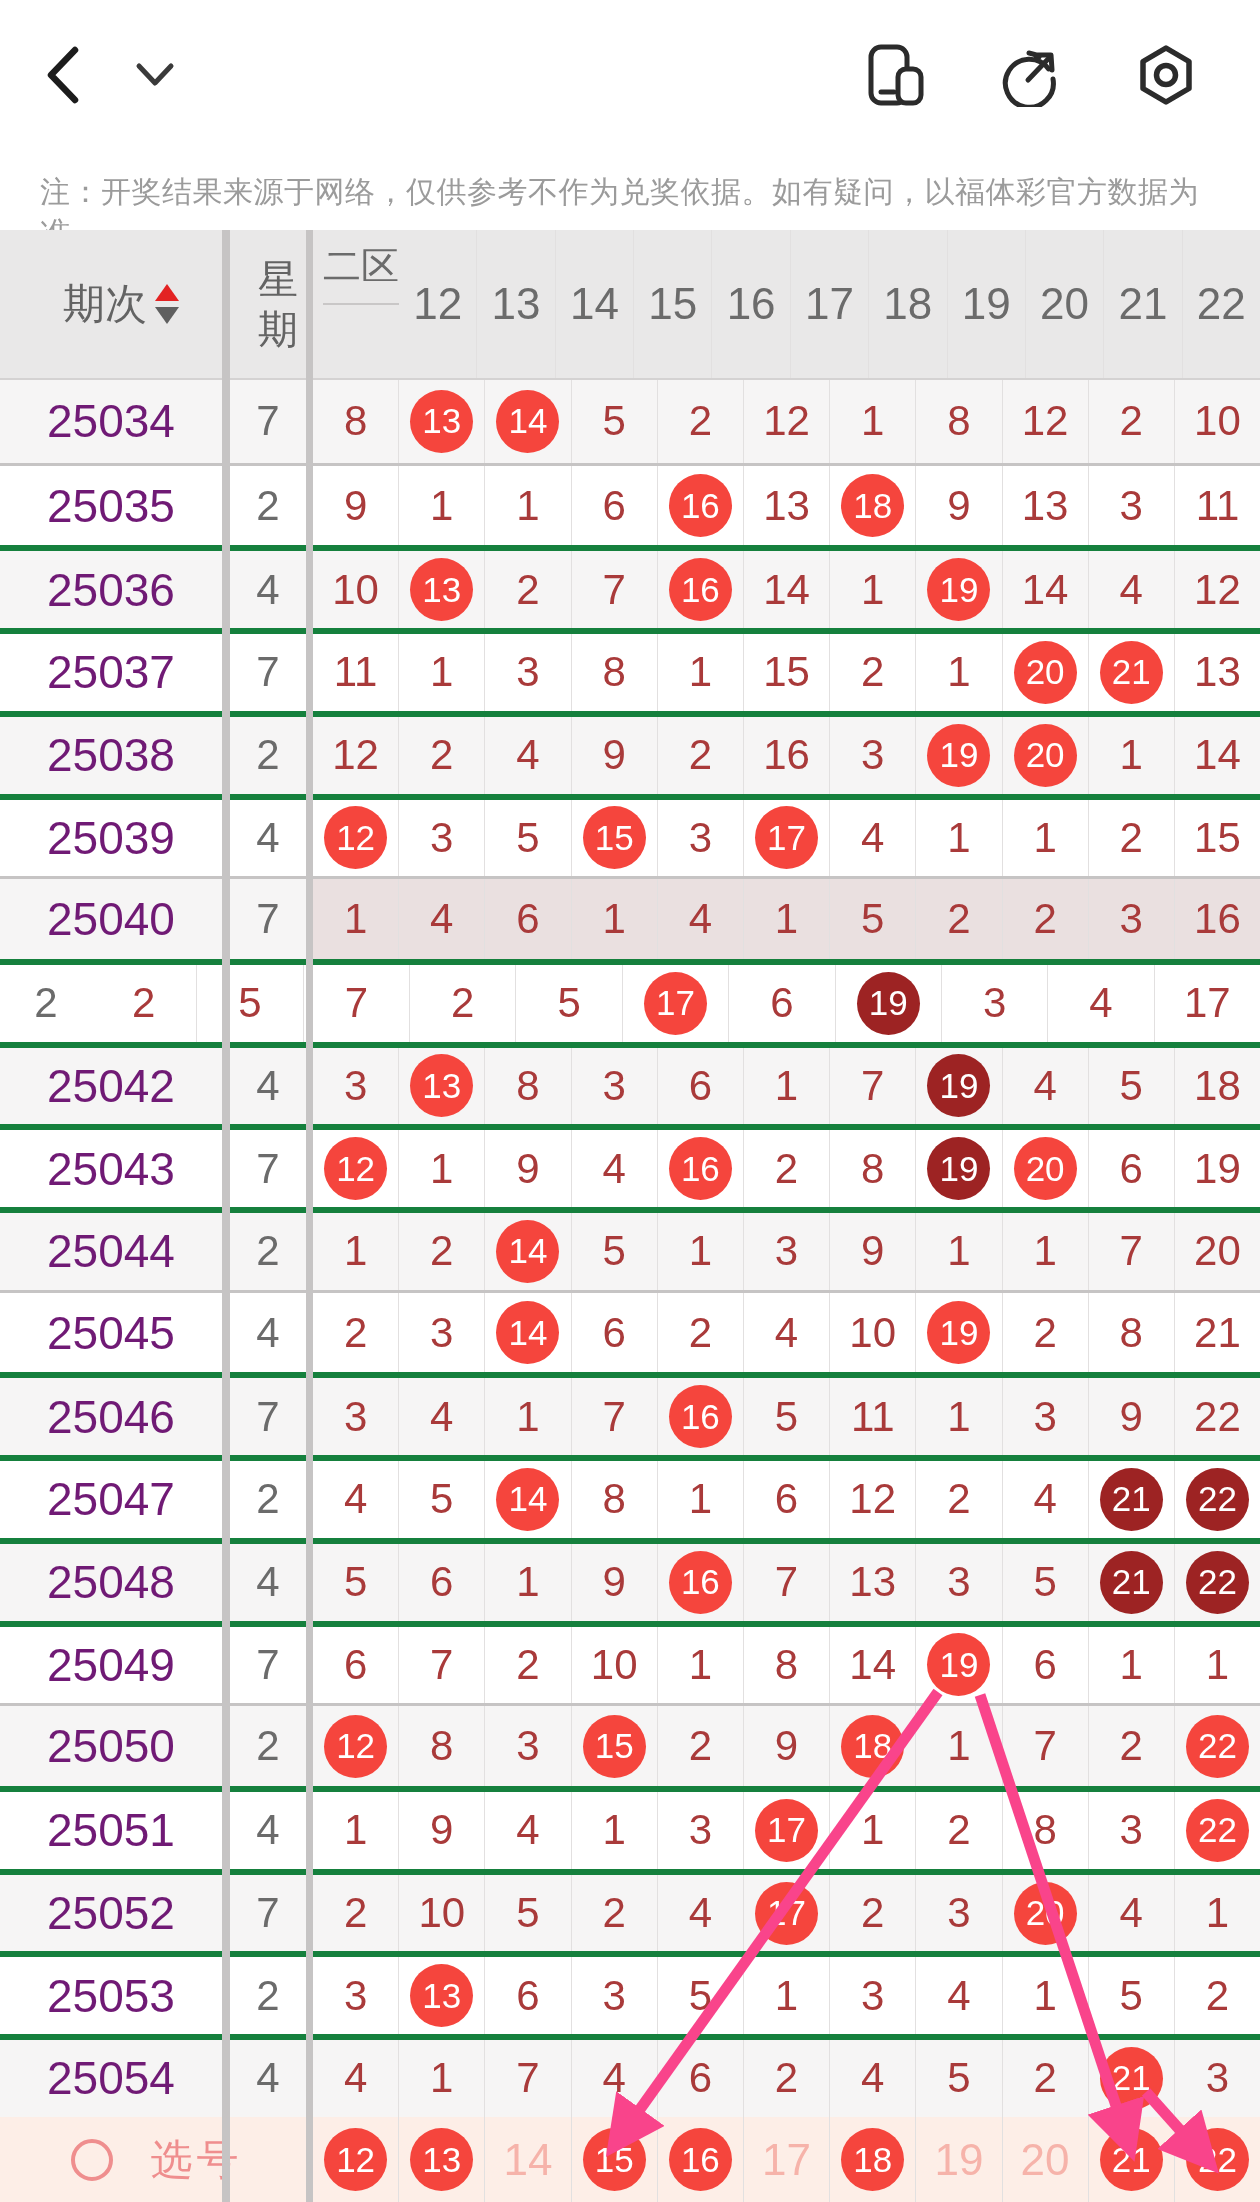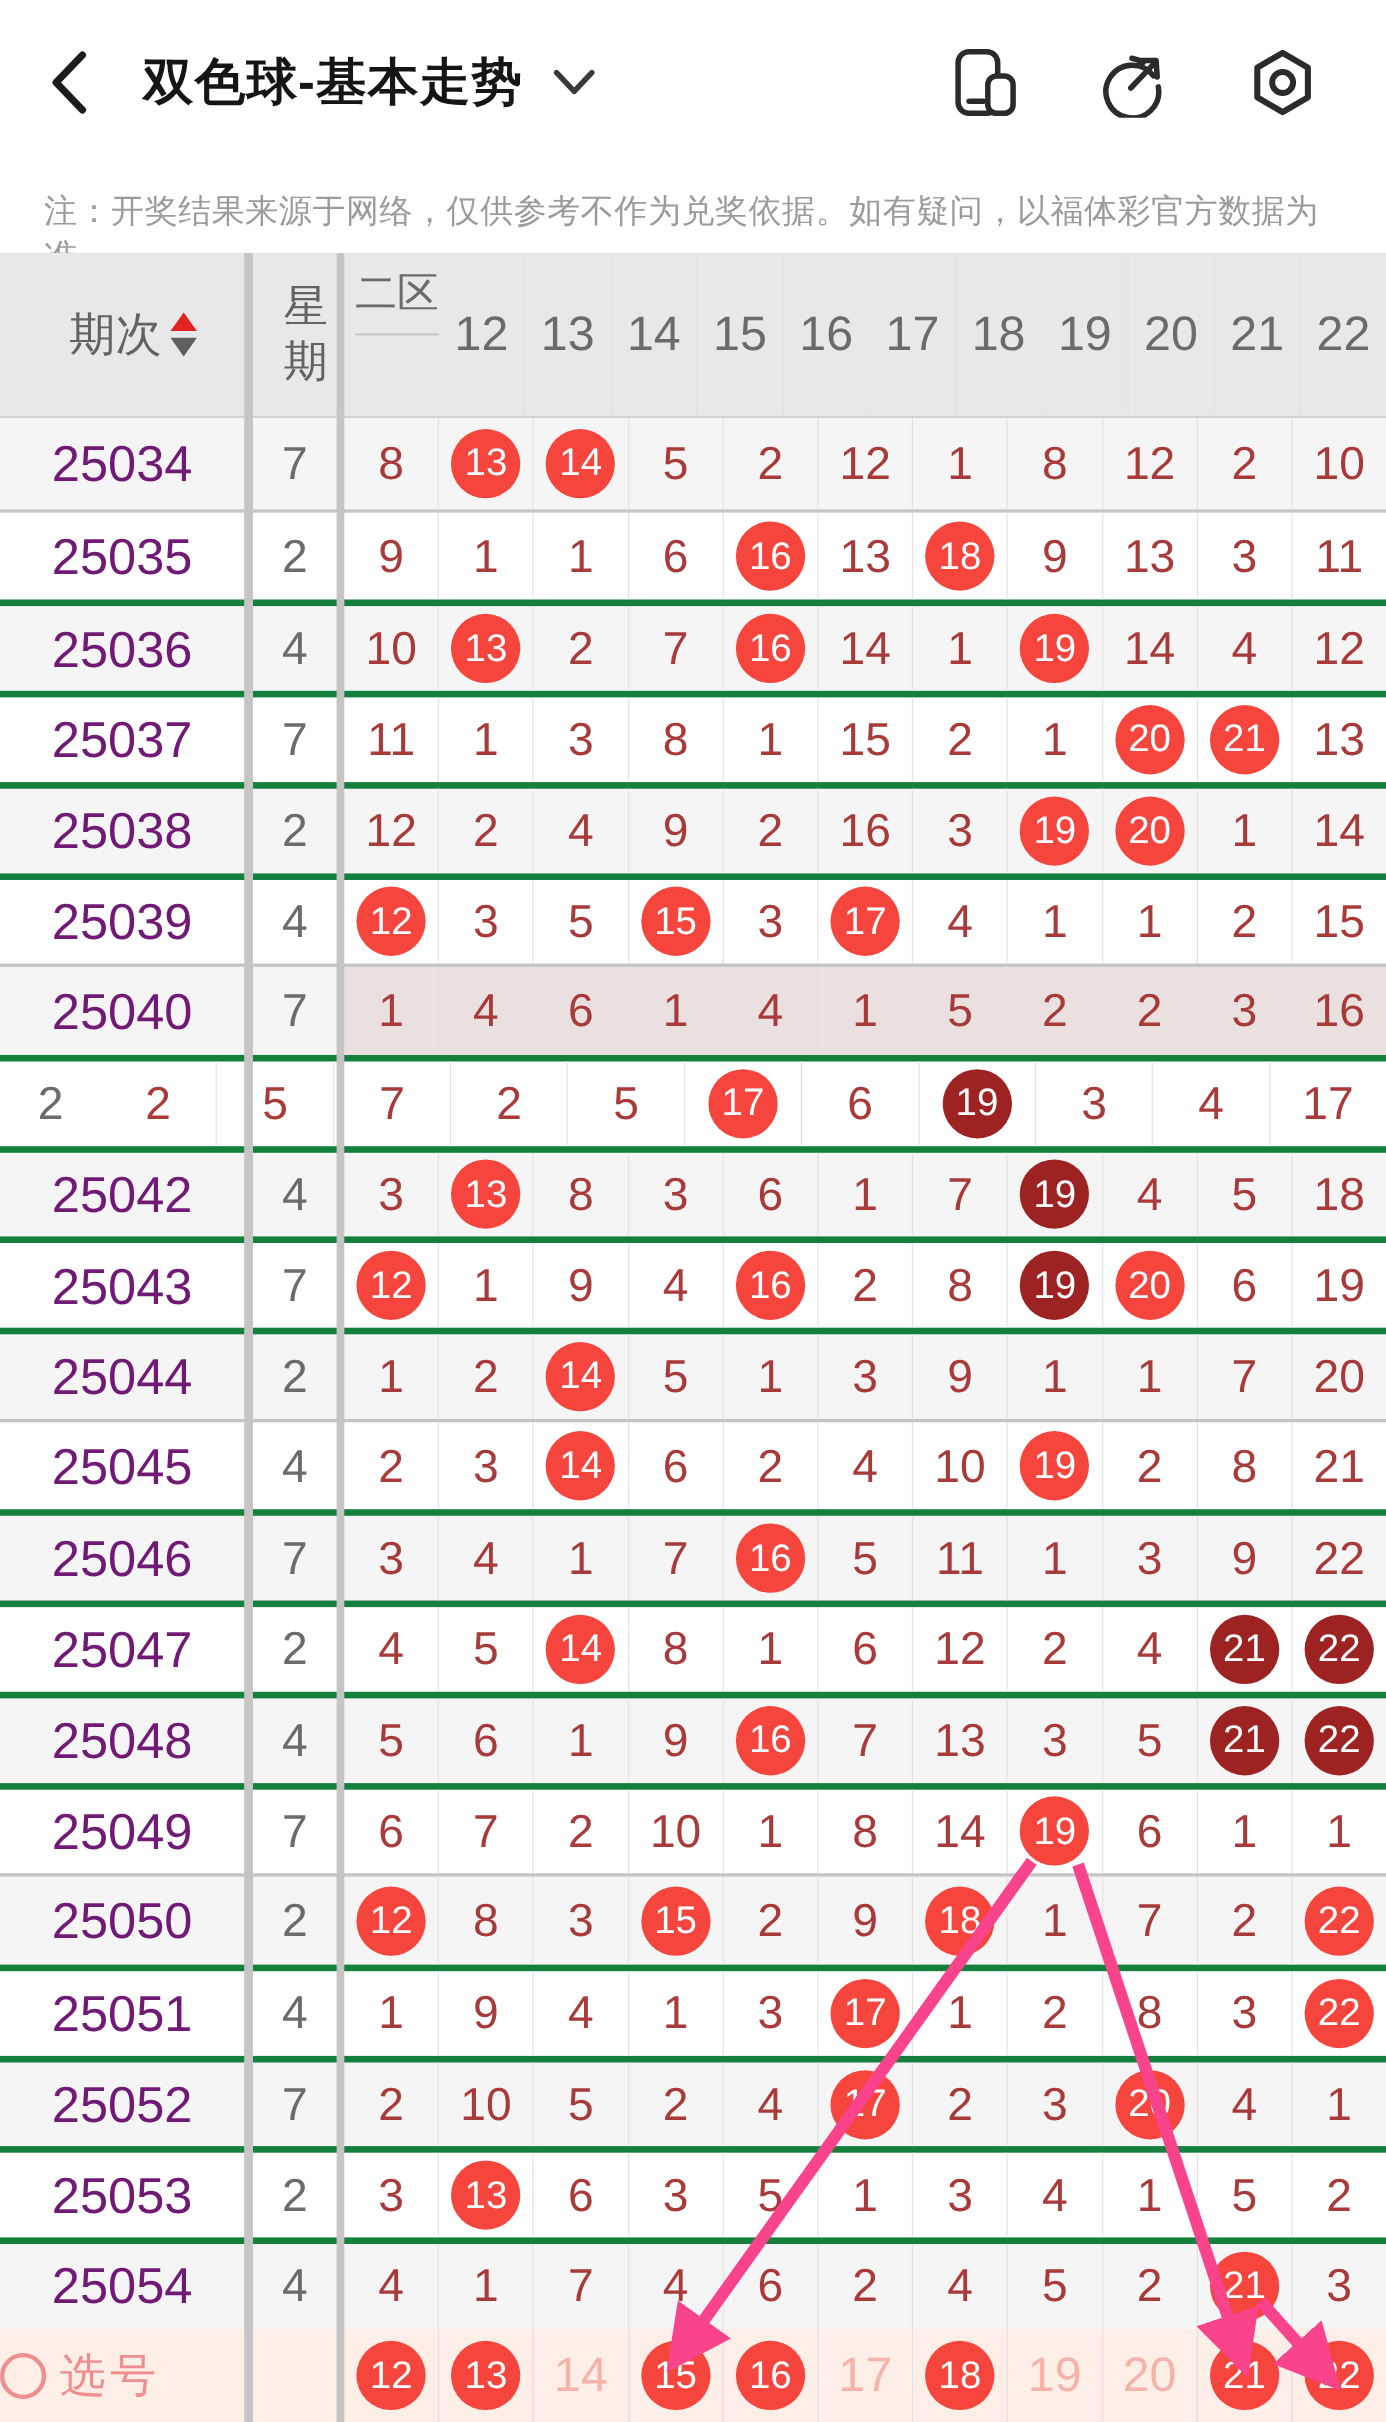--- a/index.html
+++ b/index.html
@@ -43,21 +43,21 @@
   .trow.even{background:#ffffff;}
   .trow .c-period{font-size:46px;color:#701a75;}
   .trow .c-week{font-size:42px;color:#6b6b6b;}
   .trow .cell{font-size:42px;color:var(--celltext);}
   .trow.hl .cells{background:var(--hlrow);}
   .ball{width:63px;height:63px;border-radius:50%;flex:none;display:flex;align-items:center;justify-content:center;color:#fff;font-size:35px;font-weight:500;}
   .ball.hot{background:var(--hot);}
   .ball.dark{background:var(--dark);}
   
   .sel-row{display:flex;height:86px;background:var(--selbg);}
-  .sel-left{width:313px;flex:none;display:flex;align-items:center;justify-content:flex-start;gap:12px;cursor:pointer;}
+  .sel-left{width:313px;flex:none;display:flex;align-items:center;justify-content:center;gap:38px;cursor:pointer;}
   .sel-circle{width:42px;height:42px;border-radius:50%;border:4px solid var(--selaccent);box-sizing:border-box;background:transparent;}
   .sel-label{font-size:42px;color:var(--selaccent);letter-spacing:4px;}
   .sel-row .cell{font-size:44px;color:var(--seldim);}
   .sel-row .ball{cursor:pointer;}
   
   .vbar{position:absolute;top:230px;height:1972px;background:#c6c4c4;z-index:3;}
   .vbar.b1{left:222px;width:8px;}
   .vbar.b2{left:306px;width:7px;}
   
   .overlay{position:absolute;top:0;left:0;z-index:5;pointer-events:none;}
@@ -69,21 +69,20 @@
 <div class="screen">
 
   <div class="navbar">
     <div class="back-btn">
       <span>
         <svg width="44" height="66" viewBox="0 0 44 66">
           <polyline points="34,8 10,33 34,58" fill="none" stroke="#1c1c1c" stroke-width="6.5" stroke-linecap="round" stroke-linejoin="round"></polyline>
         </svg>
       </span>
     </div>
-    <div class="nav-title">双色球-基本走势</div>
     <div class="nav-caret">
       <span>
         <svg width="42" height="28" viewBox="0 0 42 28">
           <polyline points="5,5 21,22 37,5" fill="none" stroke="#3a3a3a" stroke-width="5" stroke-linecap="round" stroke-linejoin="round"></polyline>
         </svg>
       </span>
     </div>
     <div class="nav-icons">
       <div class="nav-icon">
         <span>

